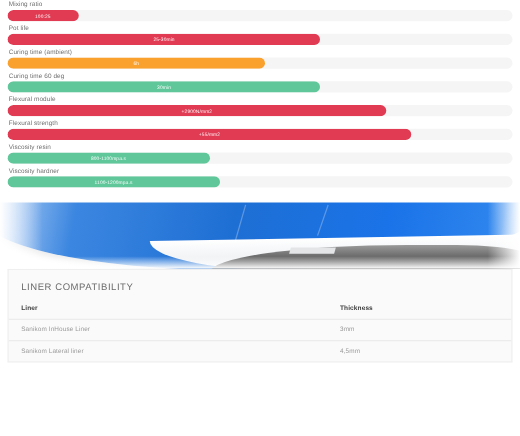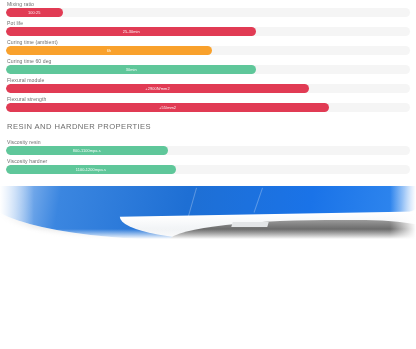--- a/index.html
+++ b/index.html
@@ -225,21 +225,20 @@
       <div class="spec-row">
         <div class="spec-label">Flexural strength</div>
         <div class="track">
           <div class="fill red" style="width: 80%;">
             <span class="val">+55/mm2</span>
           </div>
         </div>
       </div>
     </div>
 
-  <div class="section-title">RESIN AND HARDNER PROPERTIES</div>
   <div class="spec-block" id="resin-bars">
       <div class="spec-row">
         <div class="spec-label">Viscosity resin</div>
         <div class="track">
           <div class="fill green" style="width: 40%;">
             <span class="val">800-1100mpa.s</span>
           </div>
         </div>
       </div>
       <div class="spec-row">
@@ -257,14 +256,35 @@
     <div class="hero-seam1"></div>
     <div class="hero-seam2"></div>
     <div class="hero-rail"></div>
     <div class="hero-dark"></div>
     <div class="hero-fin"></div>
     <div class="hero-fade-l"></div>
     <div class="hero-fade-r"></div>
     <div class="hero-fade-b"></div>
   </div>
 
+  <div class="table-card">
+    <div class="table-title">LINER COMPATIBILITY</div>
+    <table>
+      <thead>
+        <tr>
+          <th class="c1">Liner</th>
+          <th class="col2">Thickness</th>
+        </tr>
+      </thead>
+      <tbody id="liner-rows">
+          <tr>
+            <td class="c1">Sanikom InHouse Liner</td>
+            <td class="col2">3mm</td>
+          </tr>
+          <tr>
+            <td class="c1">Sanikom Lateral liner</td>
+            <td class="col2">4,5mm</td>
+          </tr>
+        </tbody>
+    </table>
+  </div>
 
 </div>
 
 </body></html>

